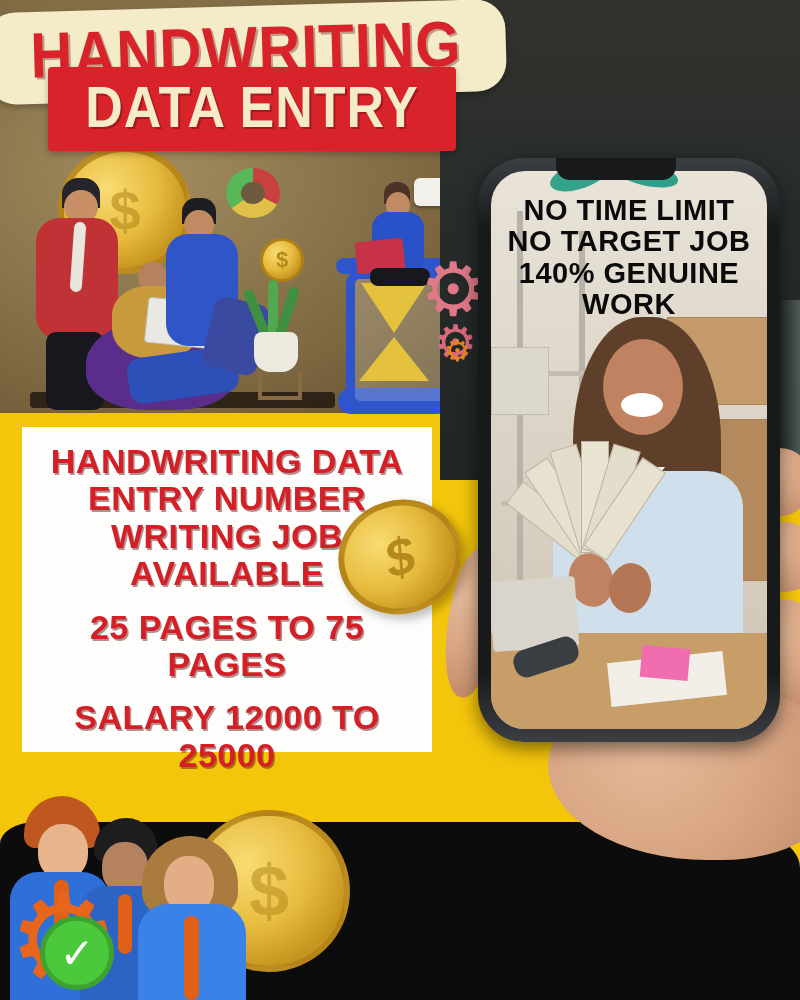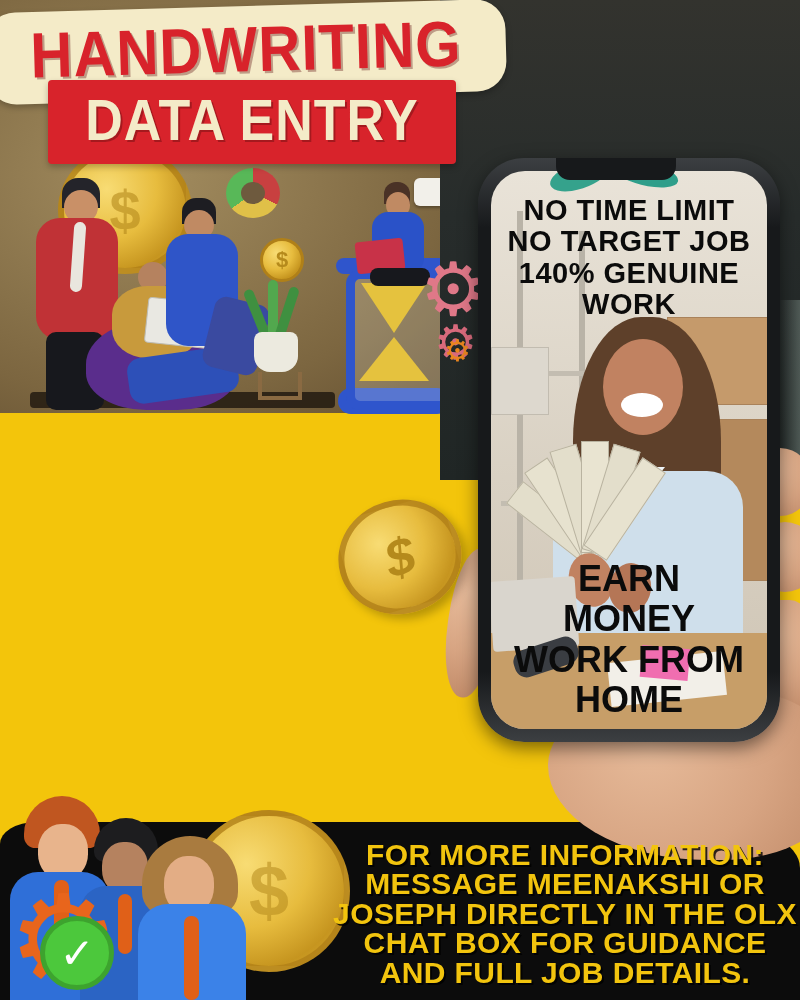--- a/index.html
+++ b/index.html
@@ -13,21 +13,21 @@
   
   #darkpanel{left:440px;top:0;width:360px;height:480px;z-index:1;
     background:linear-gradient(180deg,#33332e 0%,#272c2b 45%,#202625 100%);}
   #darkpanel .lightcol{position:absolute;right:0;top:300px;width:22px;height:180px;
     background:linear-gradient(90deg,rgba(160,180,170,0),rgba(160,180,170,.35));}
   
   #banner-cream{left:-14px;top:6px;width:520px;height:92px;background:#F4EBC8;
     border-radius:30px;transform:rotate(-1.6deg);z-index:8;box-shadow:0 3px 6px rgba(0,0,0,.25);}
   #banner-cream .t{margin-top:10px;font-size:57px;letter-spacing:1px;color:#D8232B;
     transform:scale(1.02,1.12);text-shadow:2px 2px 0 rgba(90,10,12,.35);}
-  #banner-red{left:48px;top:80px;width:408px;height:84px;background:#D8232B;
+  #banner-red{left:48px;top:67px;width:408px;height:84px;background:#D8232B;
     border-radius:4px;z-index:9;box-shadow:0 3px 6px rgba(0,0,0,.25);}
   #banner-red .t{margin-top:10px;font-size:52px;letter-spacing:1px;color:#F4EBC8;
     transform:scale(1.0,1.1);text-shadow:2px 2px 0 rgba(90,10,12,.4);}
   
   #badge{left:482px;top:14px;width:316px;z-index:3;font-size:40px;line-height:1.0;
     color:#EFE5AC;text-shadow:2px 2px 2px rgba(0,0,0,.5);}
   
   #phone{left:478px;top:158px;width:302px;height:584px;z-index:6;
     background:linear-gradient(180deg,#3c3f42,#17191b 12%,#17191b 88%,#3c3f42);
     border-radius:46px;box-shadow:0 6px 18px rgba(0,0,0,.5);}
@@ -178,39 +178,40 @@
       <div class="abs" style="left:0;top:462px;width:276px;height:96px;background:#c79e68;"></div>
       <div class="abs" style="left:0;top:408px;width:86px;height:70px;background:#d9d5cd;border-radius:4px;transform:rotate(-4deg);"></div>
       <div class="abs" style="left:118px;top:486px;width:116px;height:44px;background:#f2efe8;transform:rotate(-6deg);"></div>
       <div class="abs" style="left:150px;top:476px;width:48px;height:32px;background:#f06eb0;transform:rotate(5deg);"></div>
       <div class="abs" style="left:22px;top:472px;width:66px;height:28px;background:#3a3d42;border-radius:12px;transform:rotate(-18deg);"></div>
 
       <div id="screen-top-text" class="abs t pre screen-txt">NO TIME LIMIT
 NO TARGET JOB
 140% GENUINE
 WORK</div>
-      <div id="screen-bottom-text" class="abs t pre screen-txt">EARN
-MONEY
-WORK FROM
-HOME</div>
     </div>
     <div id="notch" class="abs"></div>
   </div>
 
+  <div id="offerbox" class="abs">
+    <div id="offer-heading" class="t pre">HANDWRITING DATA
+ENTRY NUMBER
+WRITING JOB
+AVAILABLE</div>
+    <div id="offer-pages" class="t pre">25 PAGES TO 75
+PAGES</div>
+    <div id="offer-salary" class="t pre">SALARY 12000 TO
+25000</div>
+  </div>
 
   <div class="abs coin coin-rim" style="left:338px;top:500px;width:112px;height:102px;z-index:4;transform:rotate(-16deg);box-shadow:4px 6px 10px rgba(0,0,0,.25);">
     <div class="sym" style="font-size:52px;font-style:italic;">$</div>
   </div>
 
   <div id="footer" class="abs"></div>
-  <div id="footer-text" class="abs t pre">FOR MORE INFORMATION:
-MESSAGE MEENAKSHI OR
-JOSEPH DIRECTLY IN THE OLX
-CHAT BOX FOR GUIDANCE
-AND FULL JOB DETAILS.</div>
 
   <div class="abs coin coin-rim" style="left:188px;top:810px;width:150px;height:150px;z-index:5;">
     <div class="sym" style="font-size:72px;opacity:.55;">$</div>
   </div>
   <div class="abs" style="left:0;top:780px;width:340px;height:220px;z-index:5;">
     <div class="abs" style="left:24px;top:16px;width:76px;height:52px;background:#c05620;border-radius:40px 40px 12px 12px;"></div>
     <div class="abs" style="left:38px;top:44px;width:50px;height:56px;background:#e8b48c;border-radius:46%;"></div>
     <div class="abs" style="left:10px;top:92px;width:100px;height:128px;background:#2f6fd8;border-radius:28px 28px 0 0;"></div>
     <div class="abs" style="left:54px;top:100px;width:15px;height:70px;background:#e06018;border-radius:7px;"></div>
     <div class="abs" style="left:94px;top:38px;width:64px;height:44px;background:#1d1d1f;border-radius:32px 32px 10px 10px;"></div>

